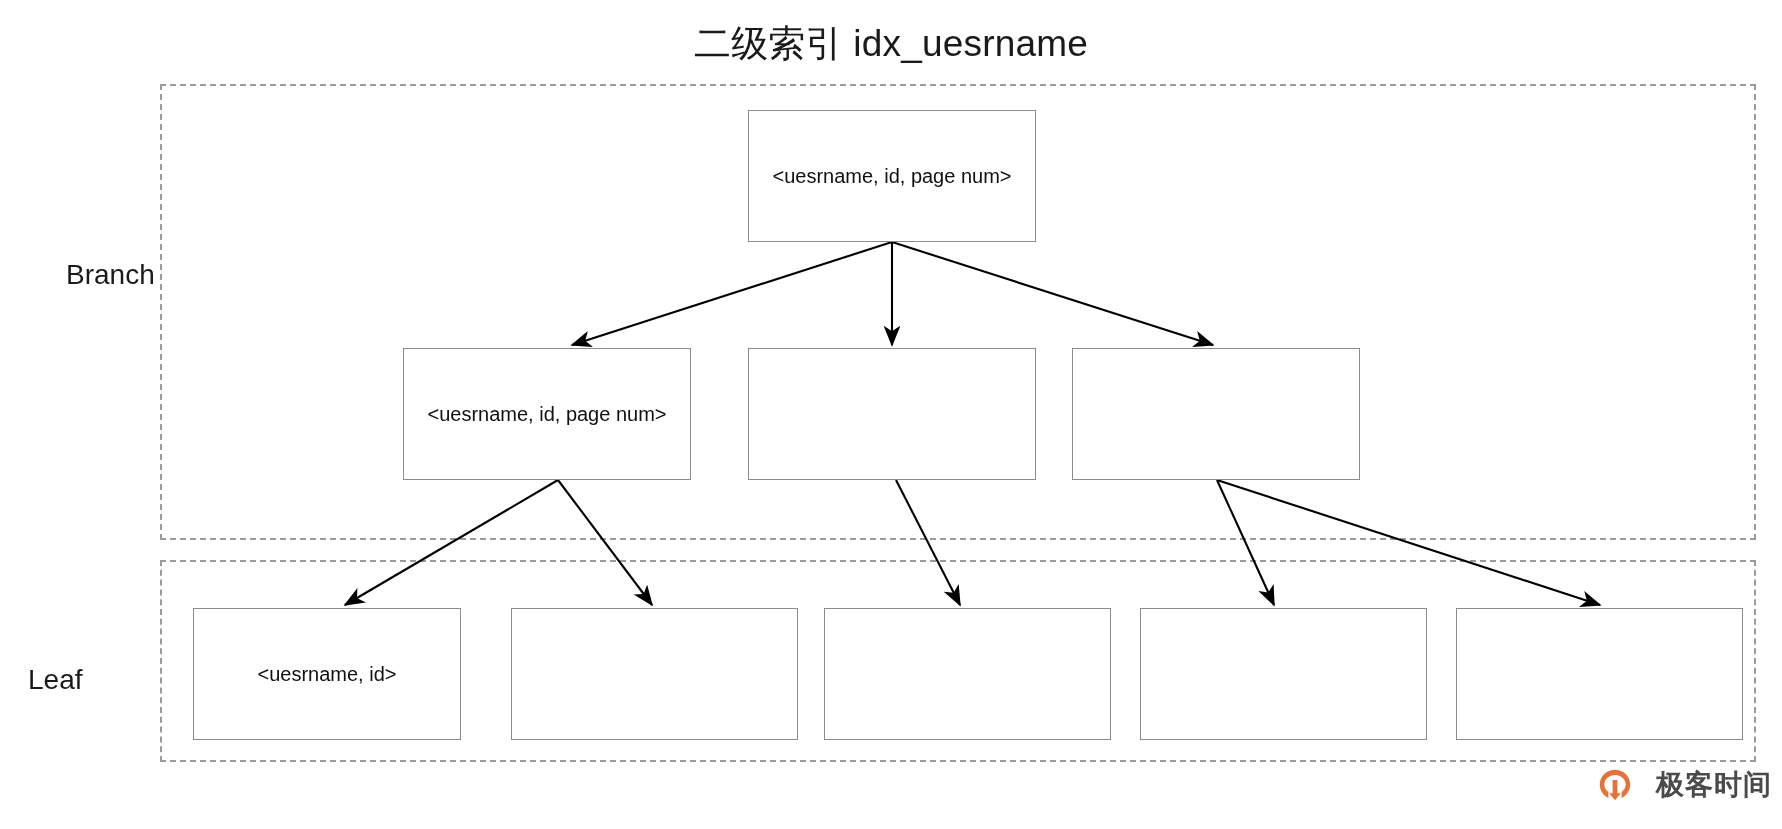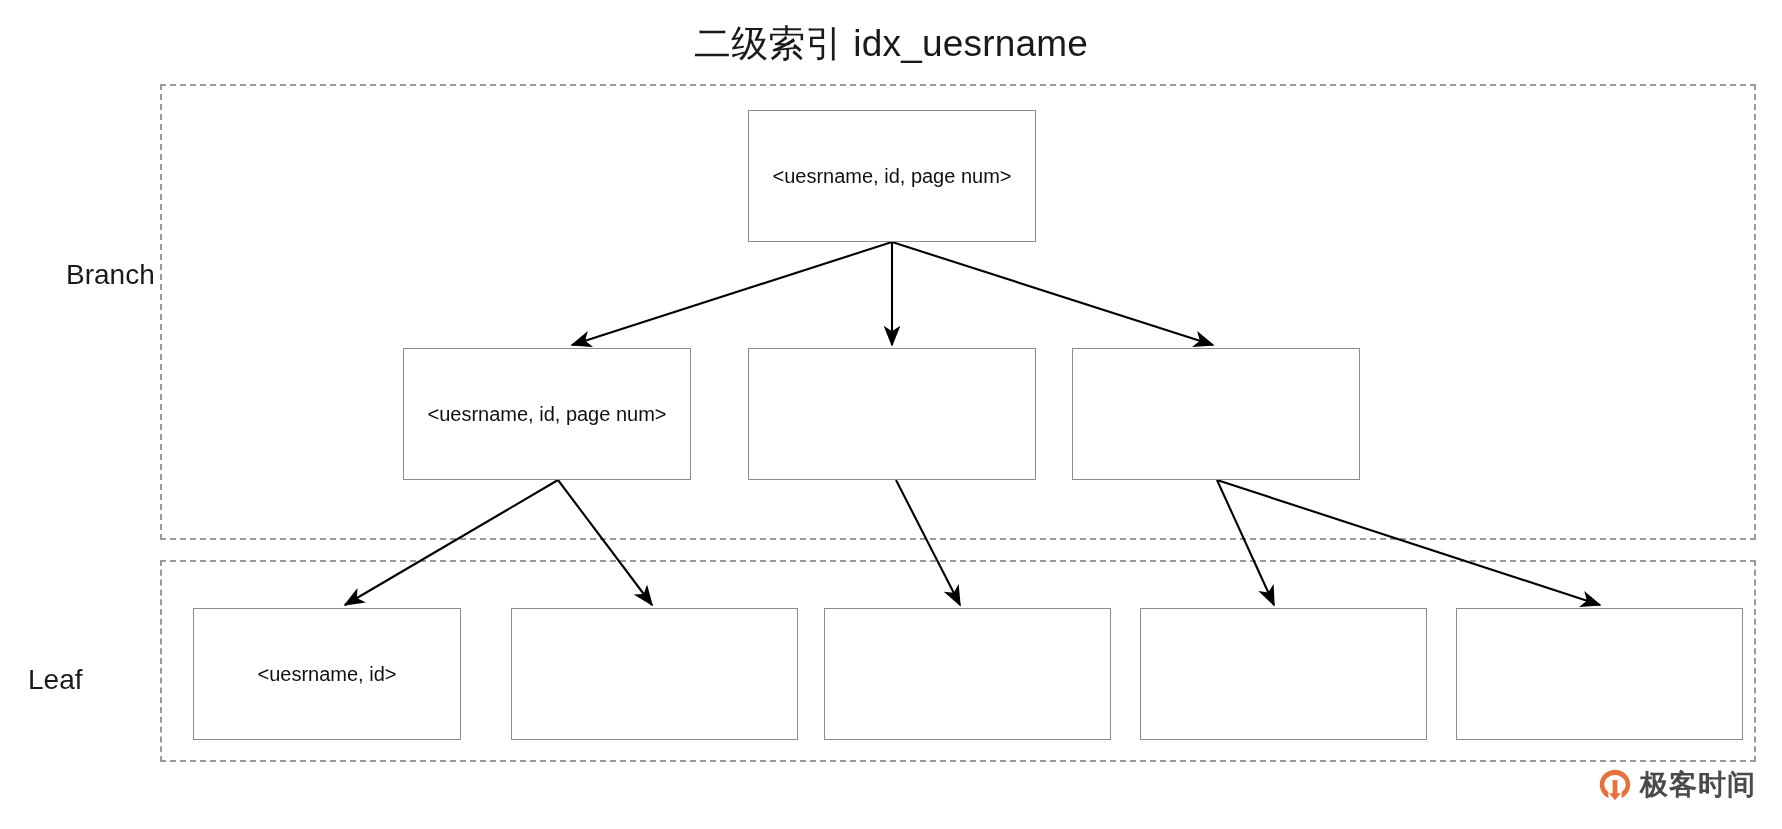--- a/index.html
+++ b/index.html
@@ -109,21 +109,21 @@
     pointer-events: none;
   }
 
   
   #watermark {
     position: absolute;
     left: 1598px;
     top: 768px;
     display: flex;
     align-items: center;
-    gap: 8px;
+    gap: 24px;
     z-index: 5;
   }
   #watermark-mark { display: block; }
   #watermark-text {
     font-size: 28px;
     line-height: 32px;
     color: #4a4a4a;
     font-weight: 700;
     letter-spacing: 1px;
     white-space: nowrap;

